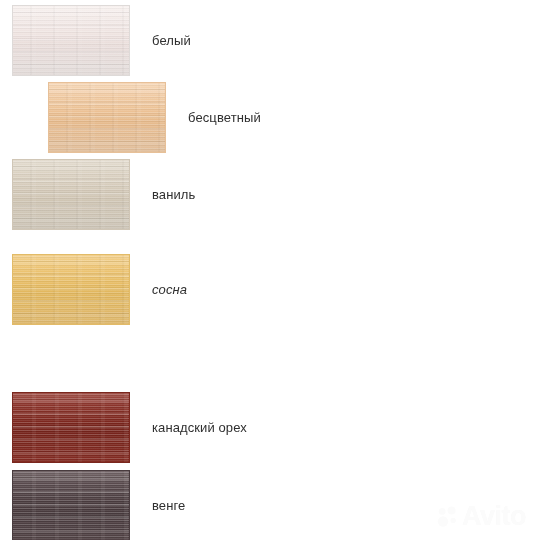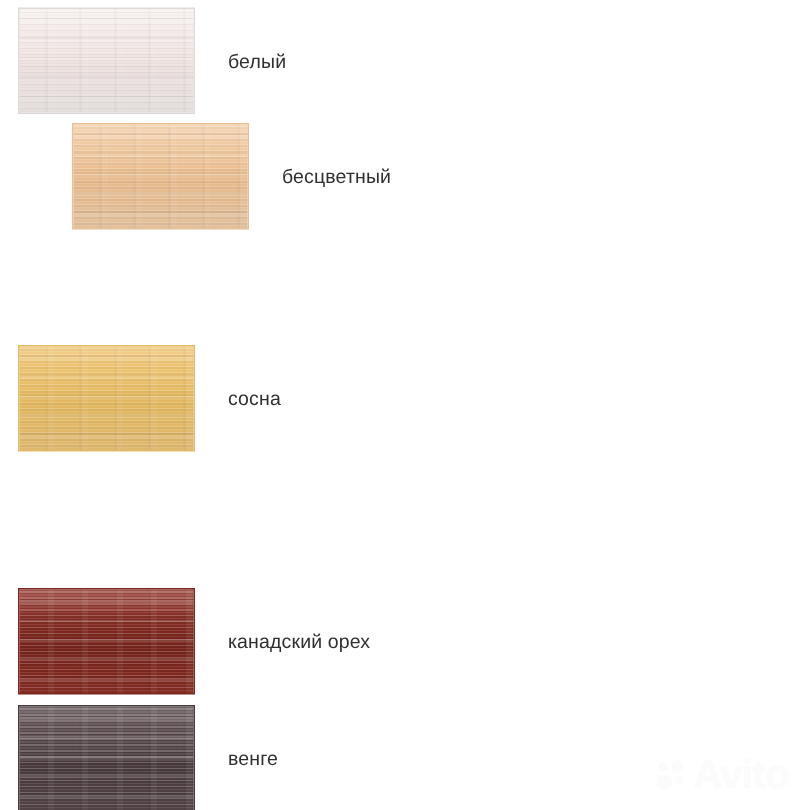--- a/index.html
+++ b/index.html
@@ -147,21 +147,29 @@
         <div class="swatch-label">белый</div>
       </div>
       <div class="swatch-row" style="top: 82px; padding-left: 36px;">
         <div class="swatch-chip" style="background: linear-gradient(rgb(244, 207, 169) 0%, rgb(233, 188, 141) 55%, rgb(244, 207, 169) 100%); border: 1px solid rgb(231, 192, 152);">
           <div class="grain"></div>
           <div class="grain2"></div>
           <div class="sheen"></div>
         </div>
         <div class="swatch-label">бесцветный</div>
       </div>
-      <div class="swatch-row" style="top: 230px;">
+      <div class="swatch-row" style="top: 159px;">
+        <div class="swatch-chip" style="background: linear-gradient(rgb(222, 213, 198) 0%, rgb(210, 199, 181) 55%, rgb(222, 213, 198) 100%); border: 1px solid rgb(208, 198, 182);">
+          <div class="grain"></div>
+          <div class="grain2"></div>
+          <div class="sheen"></div>
+        </div>
+        <div class="swatch-label">ваниль</div>
+      </div>
+      <div class="swatch-row" style="top: 254px; font-style: italic;">
         <div class="swatch-chip" style="background: linear-gradient(rgb(240, 199, 119) 0%, rgb(228, 185, 95) 55%, rgb(240, 199, 119) 100%); border: 1px solid rgb(226, 187, 104);">
           <div class="grain"></div>
           <div class="grain2"></div>
           <div class="sheen"></div>
         </div>
         <div class="swatch-label">сосна</div>
       </div>
       <div class="swatch-row" style="top: 392px; align-items: center;">
         <div class="swatch-chip" style="background: linear-gradient(rgb(142, 47, 37) 0%, rgb(118, 35, 27) 55%, rgb(142, 47, 37) 100%); border: 1px solid rgb(122, 39, 30);">
           <div class="grain"></div>

